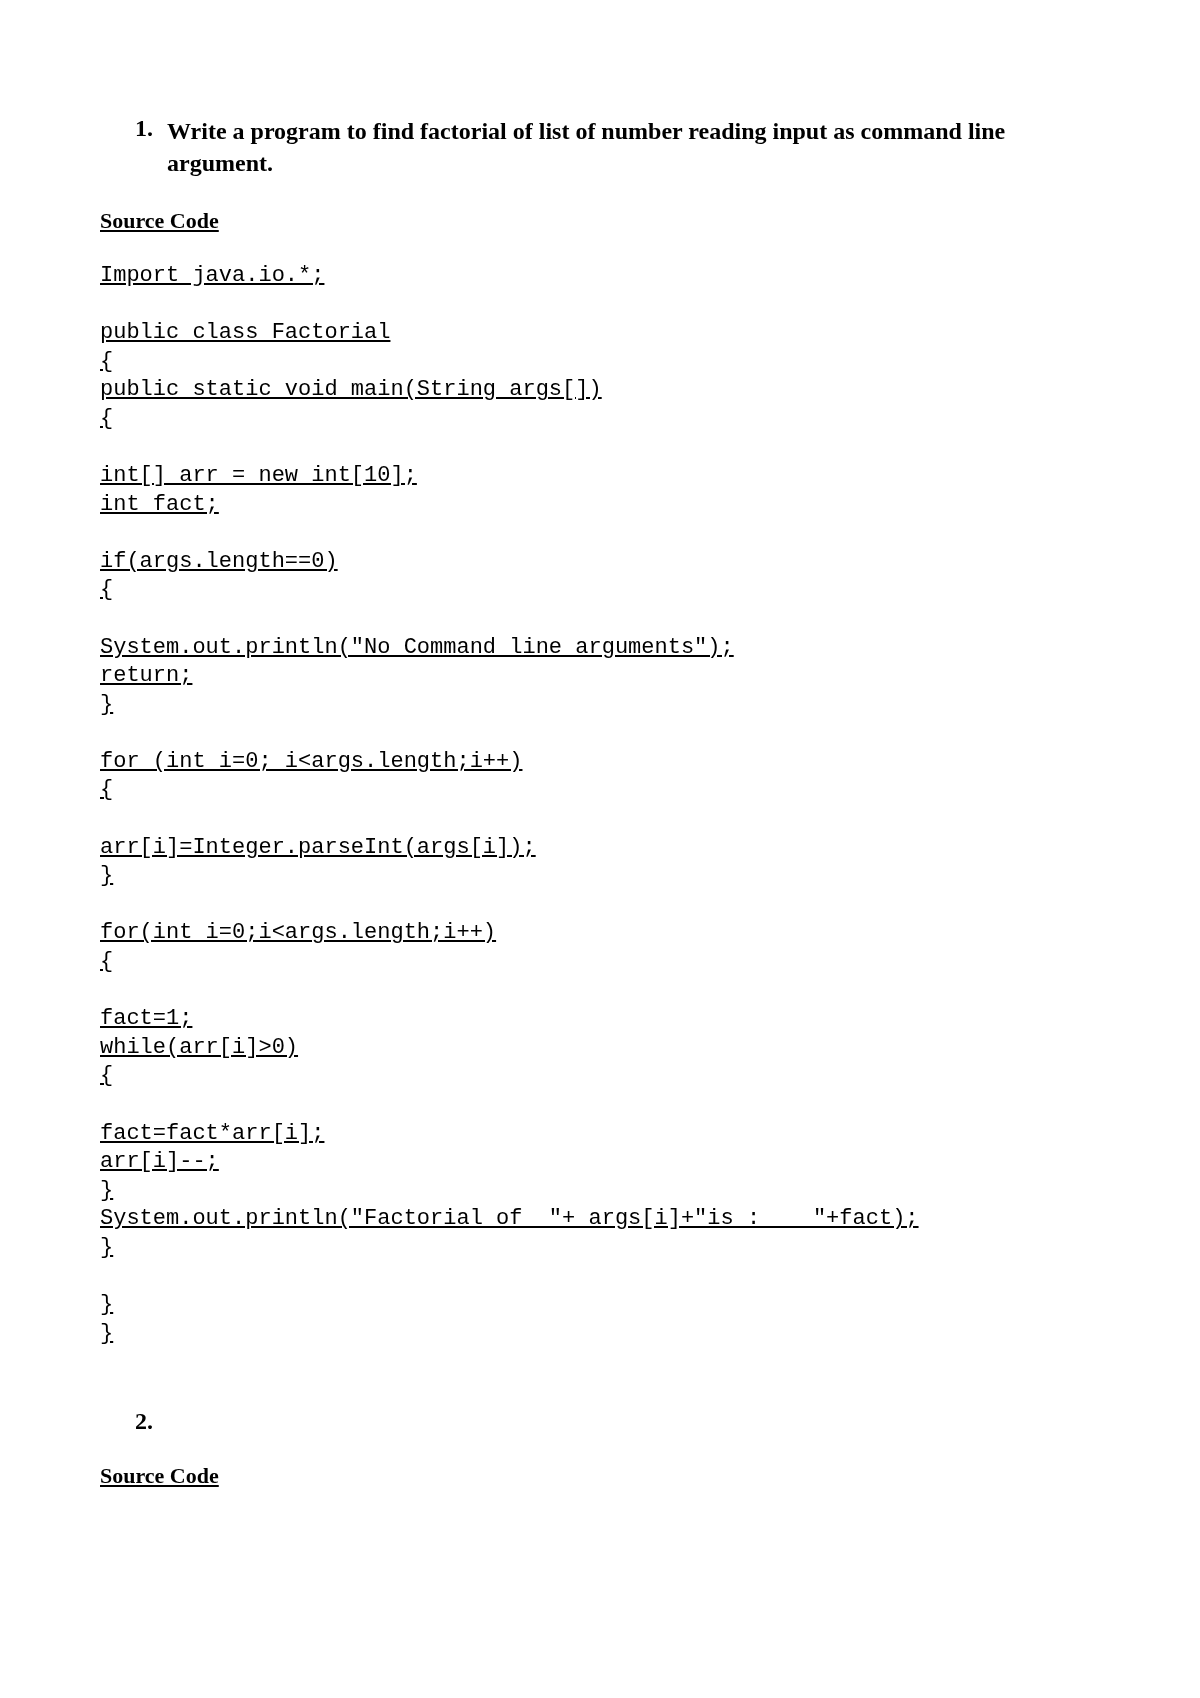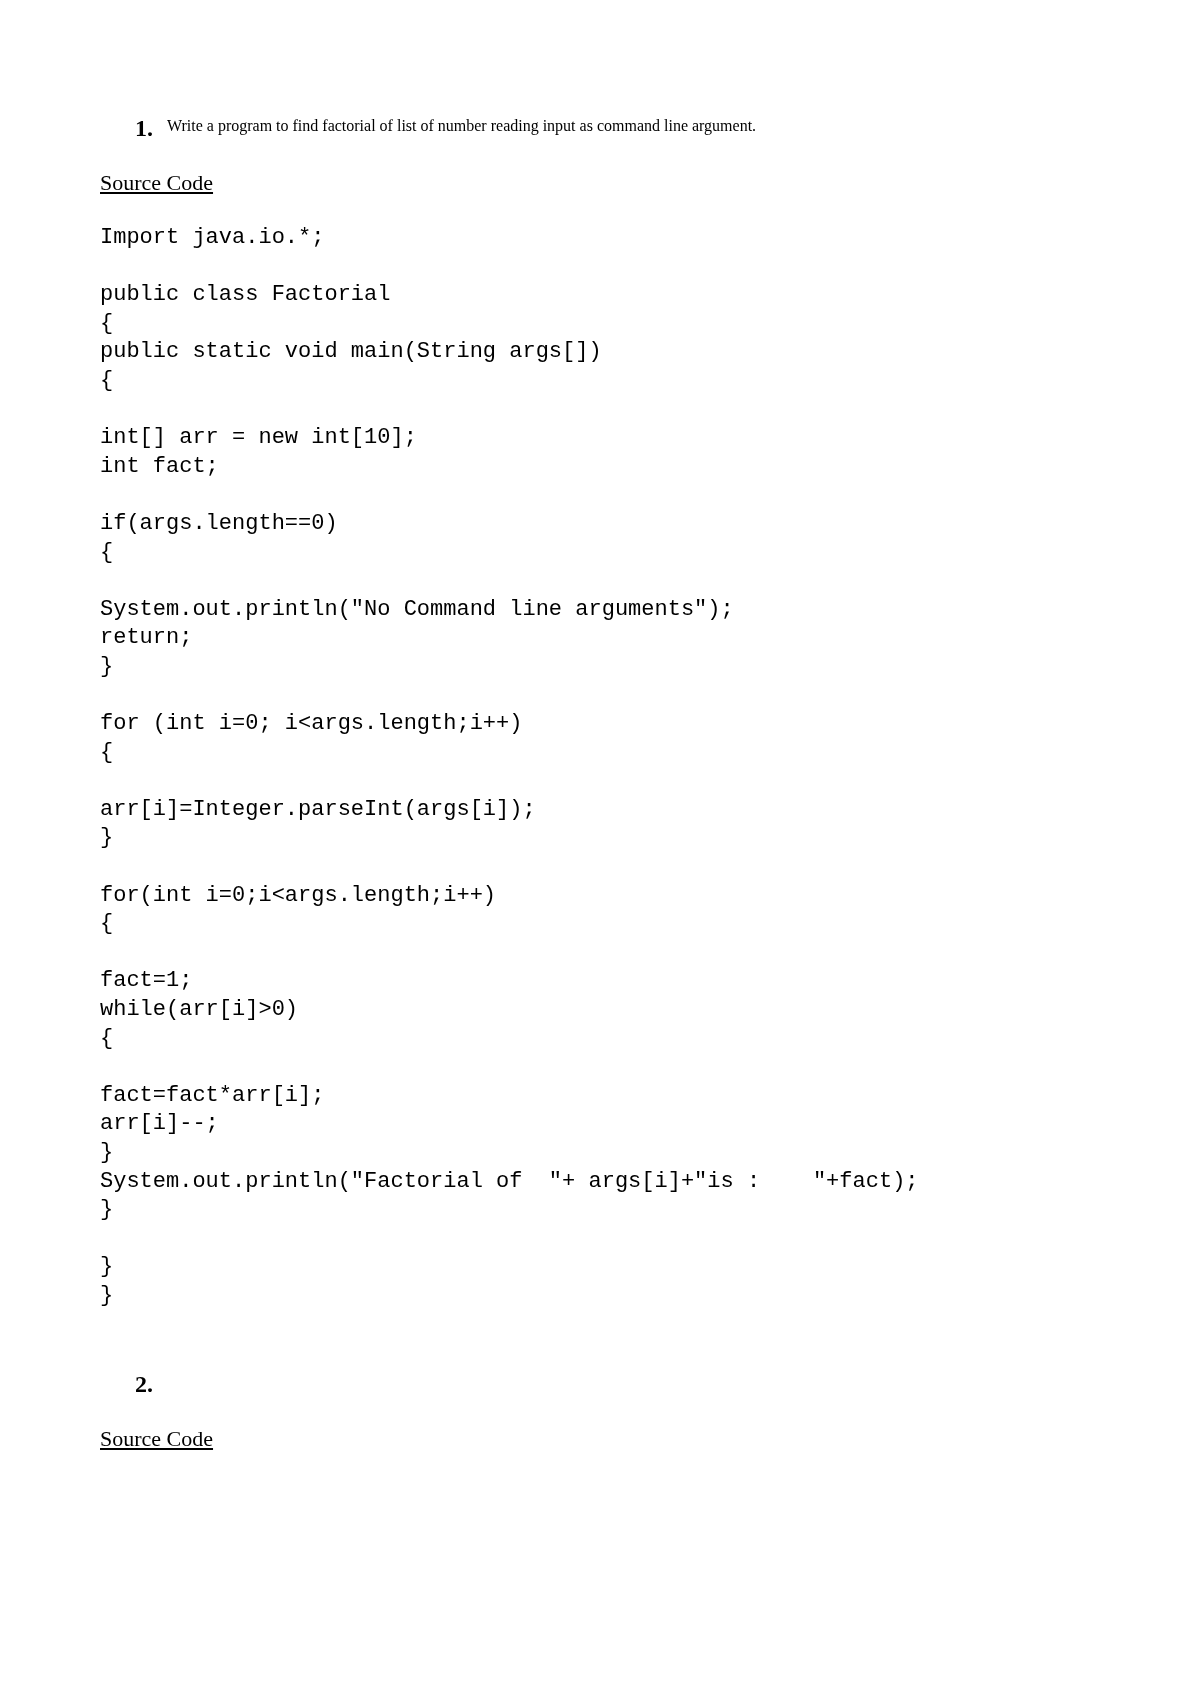--- a/index.html
+++ b/index.html
@@ -20,36 +20,37 @@
       margin-left: 35px;
       margin-bottom: 28px;
     }
     .question-number {
       font-weight: bold;
       font-size: 24px;
       margin-right: 14px;
       flex-shrink: 0;
     }
     .question-text {
-      font-weight: normal;
-      font-size: 16px;
+      font-weight: bold;
+      font-size: 24px;
       line-height: 1.35;
     }
     .section-label {
-      font-weight: normal;
+      font-weight: bold;
       font-size: 22px;
       text-decoration: underline;
       margin-bottom: 28px;
     }
     .code-block {
       font-family: "Courier New", Courier, monospace;
       font-size: 22px;
       line-height: 1.3;
       white-space: pre;
       margin-bottom: 60px;
+      text-decoration: underline;
     }
   </style>
 </head>
 <body>
 
 <div class="question-item">
   <span class="question-number">1.</span>
   <span class="question-text">Write a program to find factorial of list of number reading input as command line argument.</span>
 </div>
 

